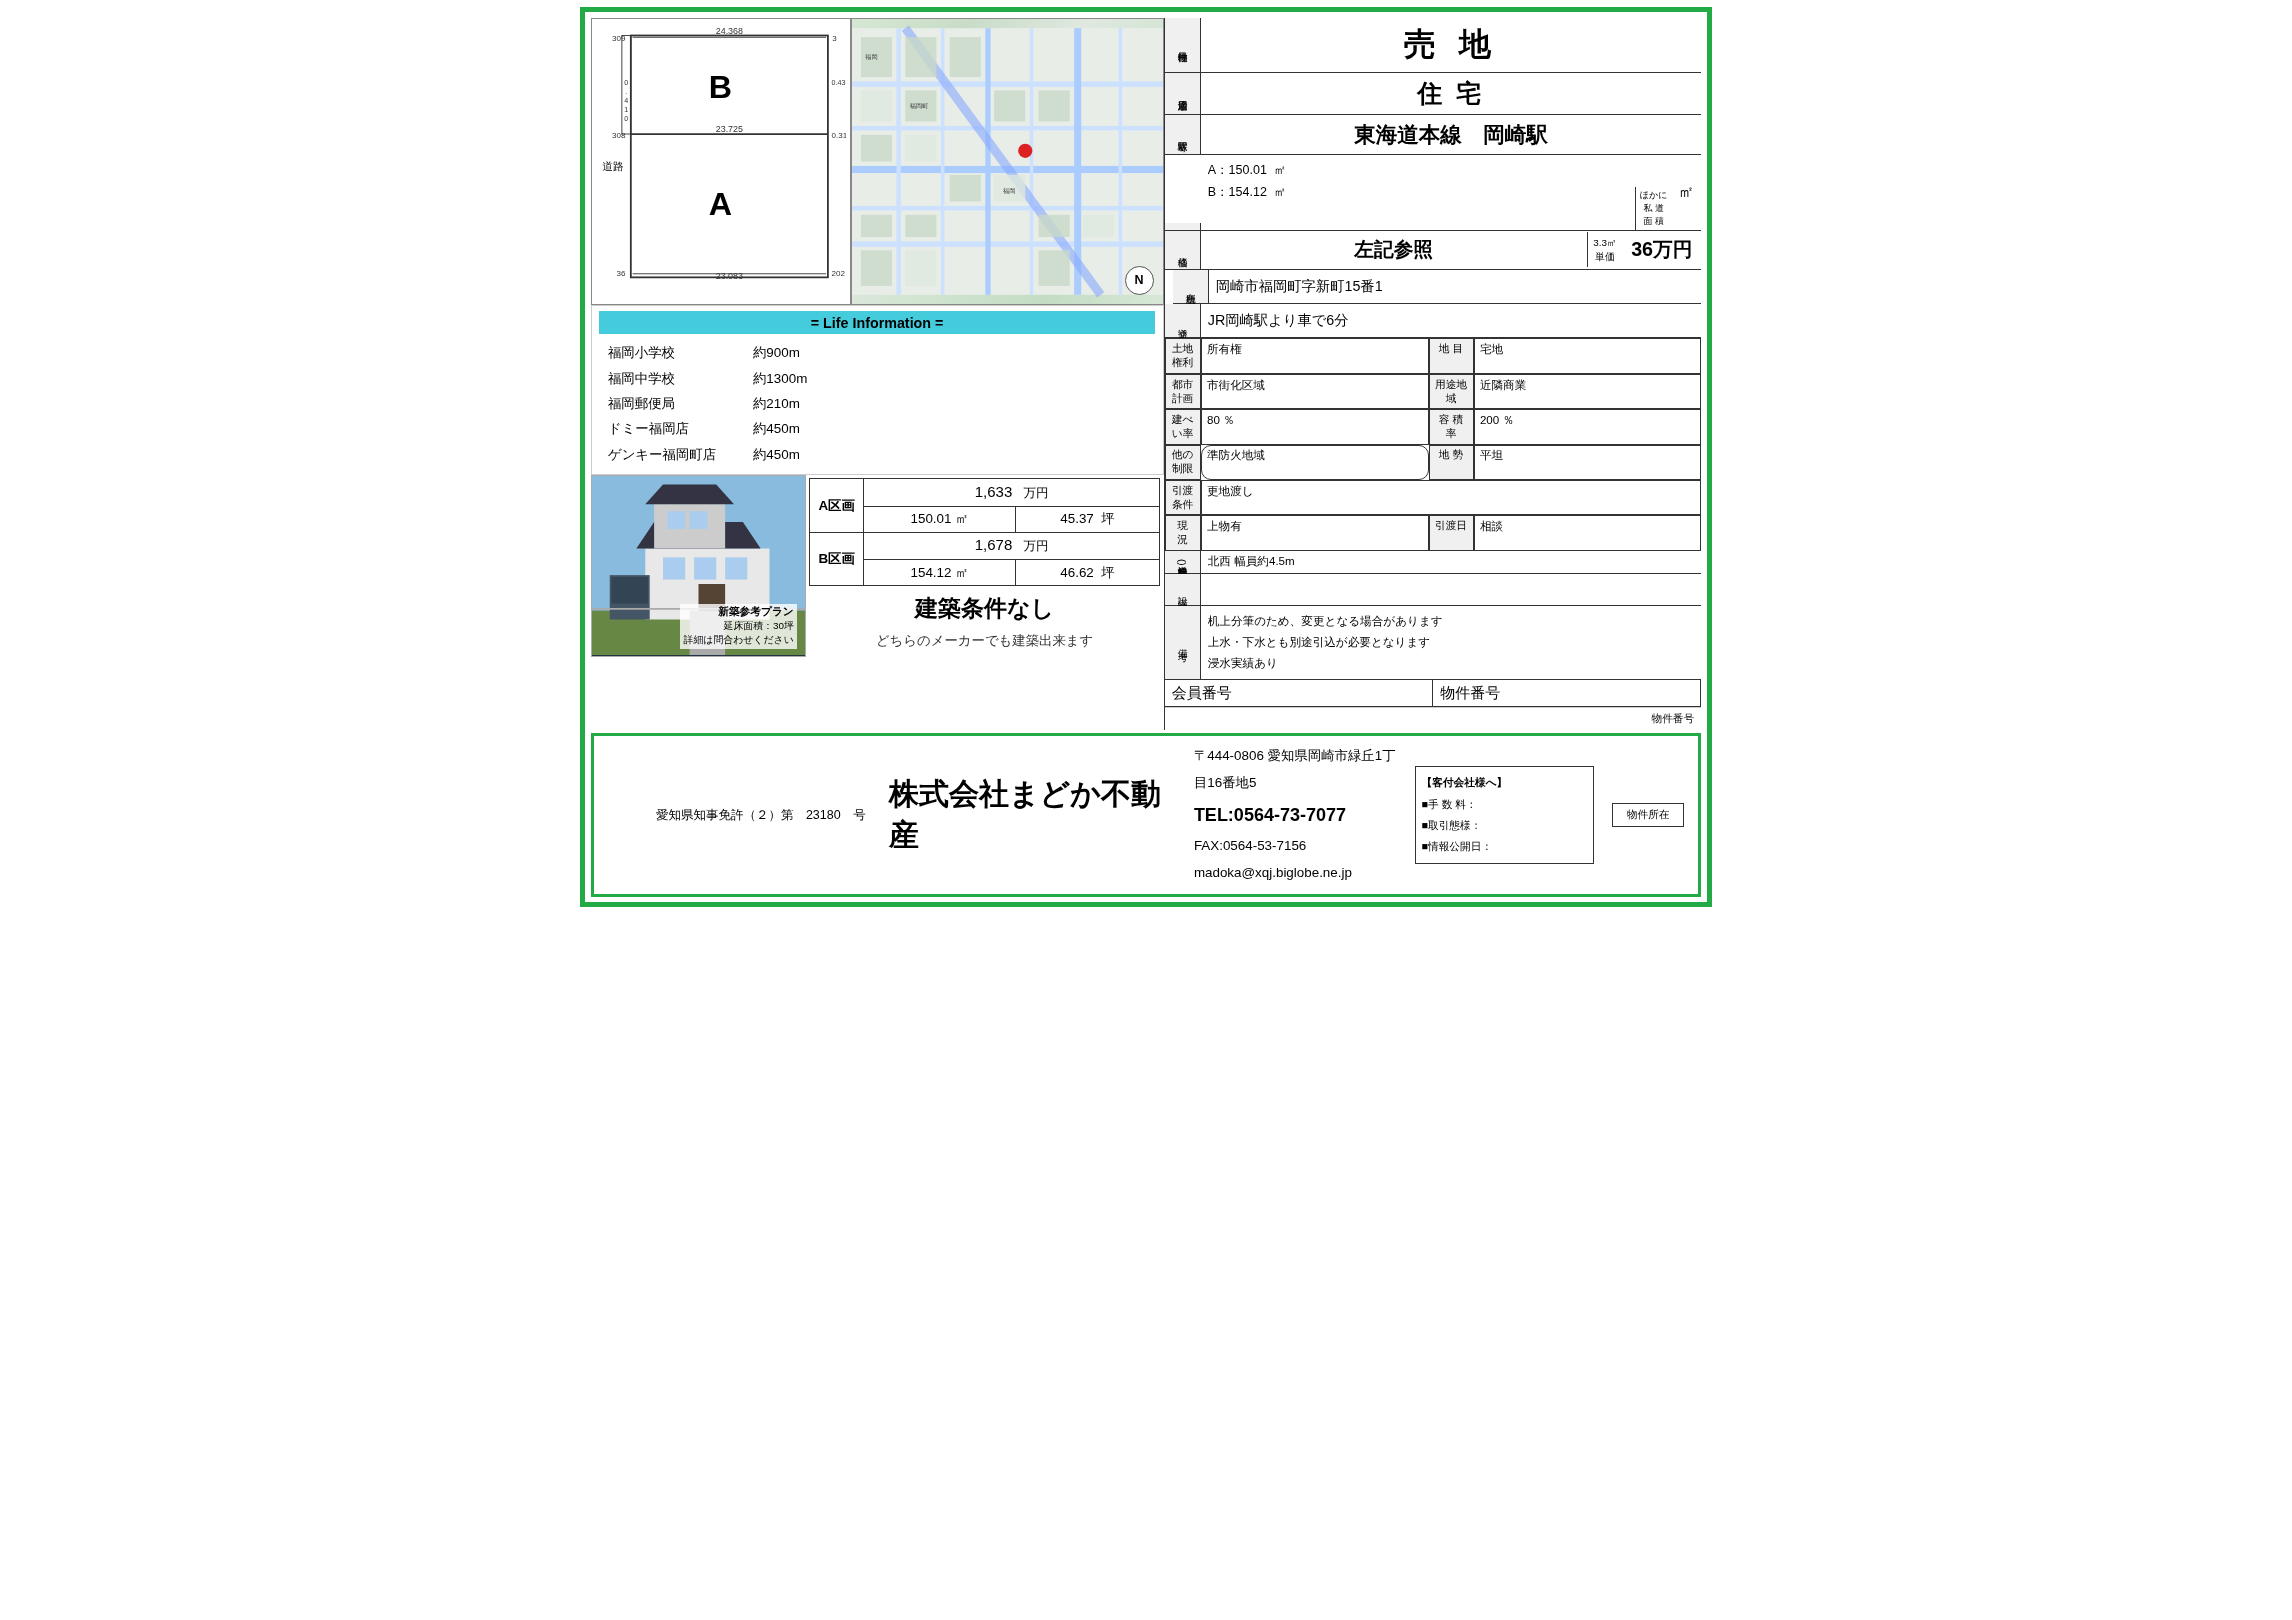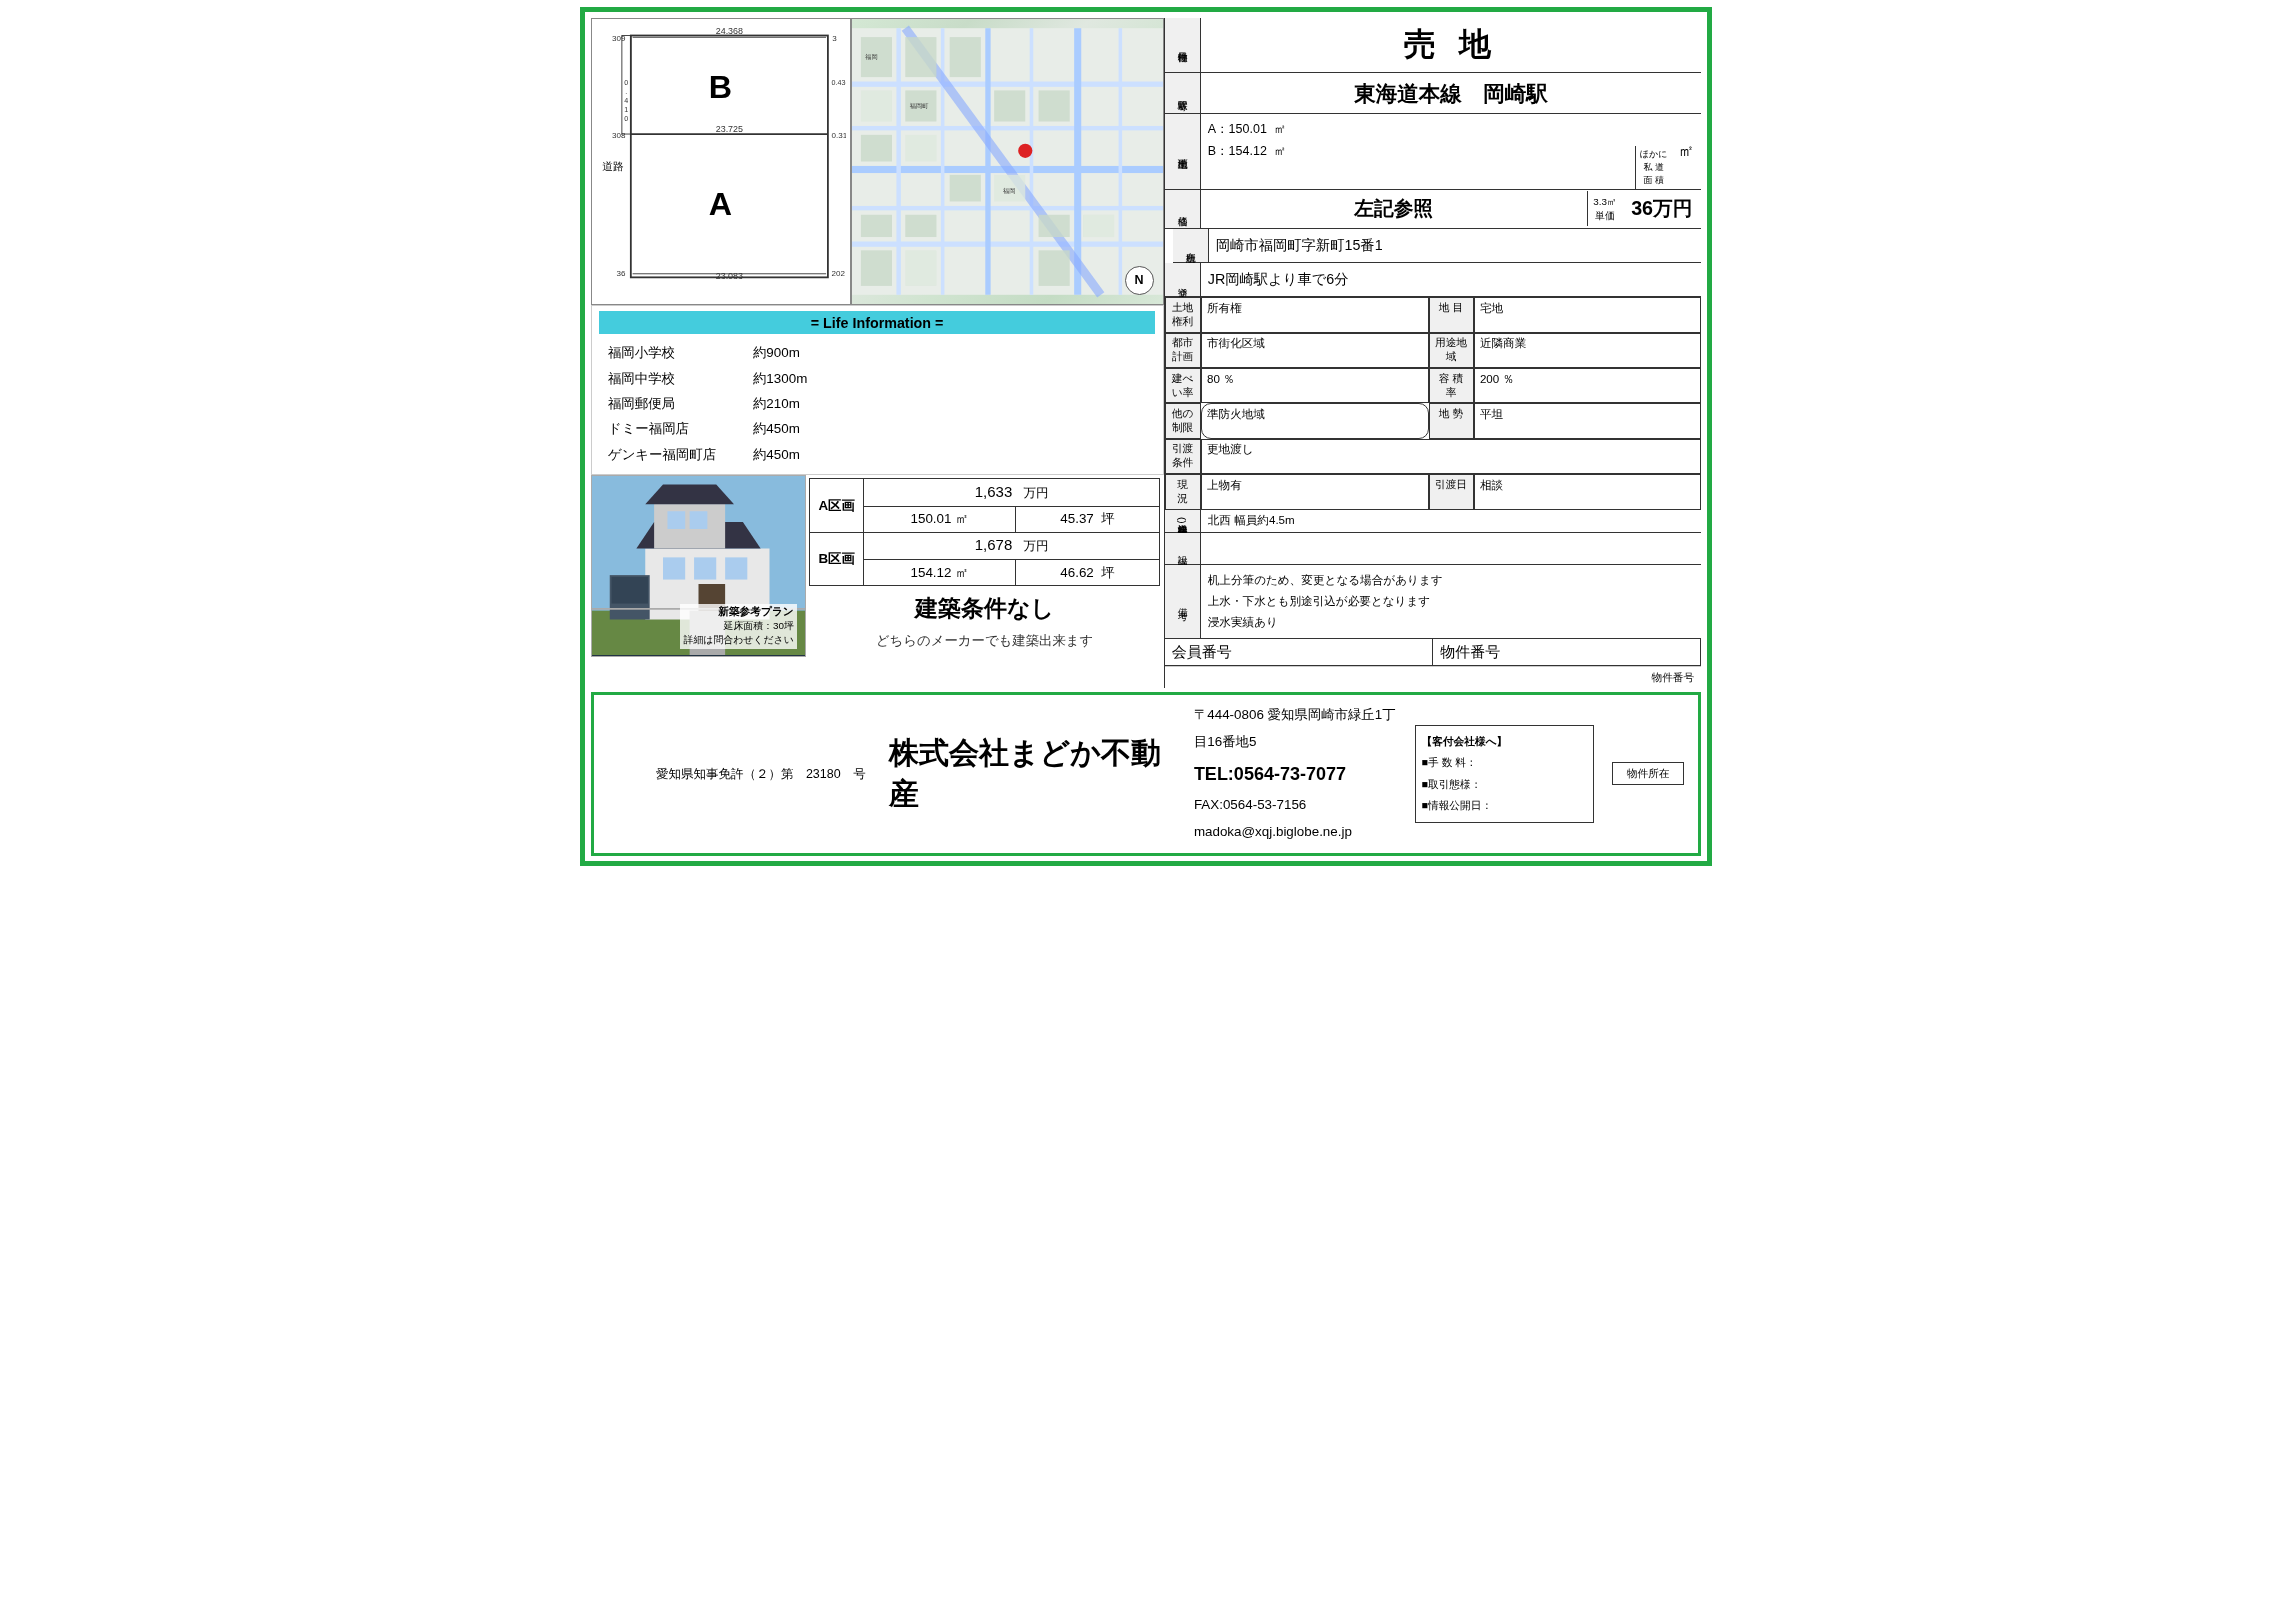--- a/index.html
+++ b/index.html
@@ -246,20 +246,21 @@
       flex: 1;
       font-size: 21.5px;
       font-weight: bold;
       text-align: center;
       padding: 5.4px 0;
     }
     
     .land-area-row {
       display: flex;
       border-bottom: 1.8px solid #333;
+      align-items: flex-end;
     }
     .land-area-label {
       background: #f0f0f0;
       border-right: 0.9px solid #333;
       font-size: 9.9px;
       text-align: center;
       padding: 3.6px 3.6px;
       writing-mode: vertical-rl;
       width: 36px;
       display: flex;
@@ -716,20 +717,26 @@
 
     <div class="right-panel">
 
       <div class="prop-type-row">
         <div class="prop-type-label">
           <span>物件種目</span>
         </div>
         <div class="prop-type-value">売 地</div>
       </div>
 
+      <div class="use-row">
+        <div class="use-label">
+          <span>最適用途</span>
+        </div>
+        <div class="use-value">住 宅</div>
+      </div>
 
       <div class="station-row">
         <div class="station-label">
           <span>最寄駅</span>
         </div>
         <div class="station-value">東海道本線　岡崎駅</div>
       </div>
 
       <div class="land-area-row">
         <div class="land-area-label">

